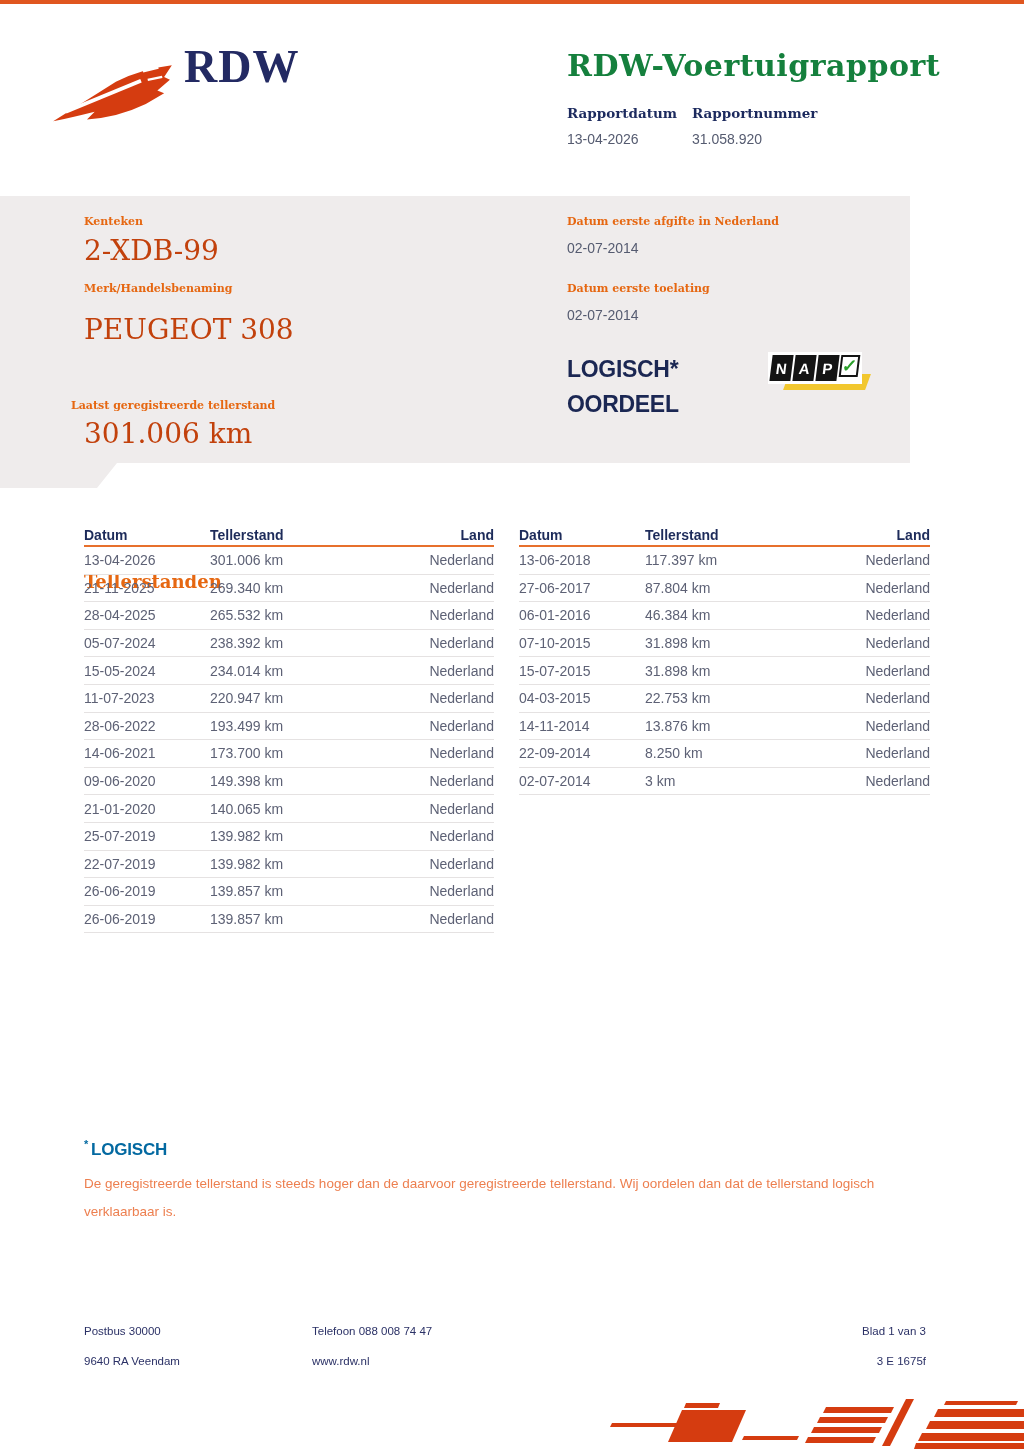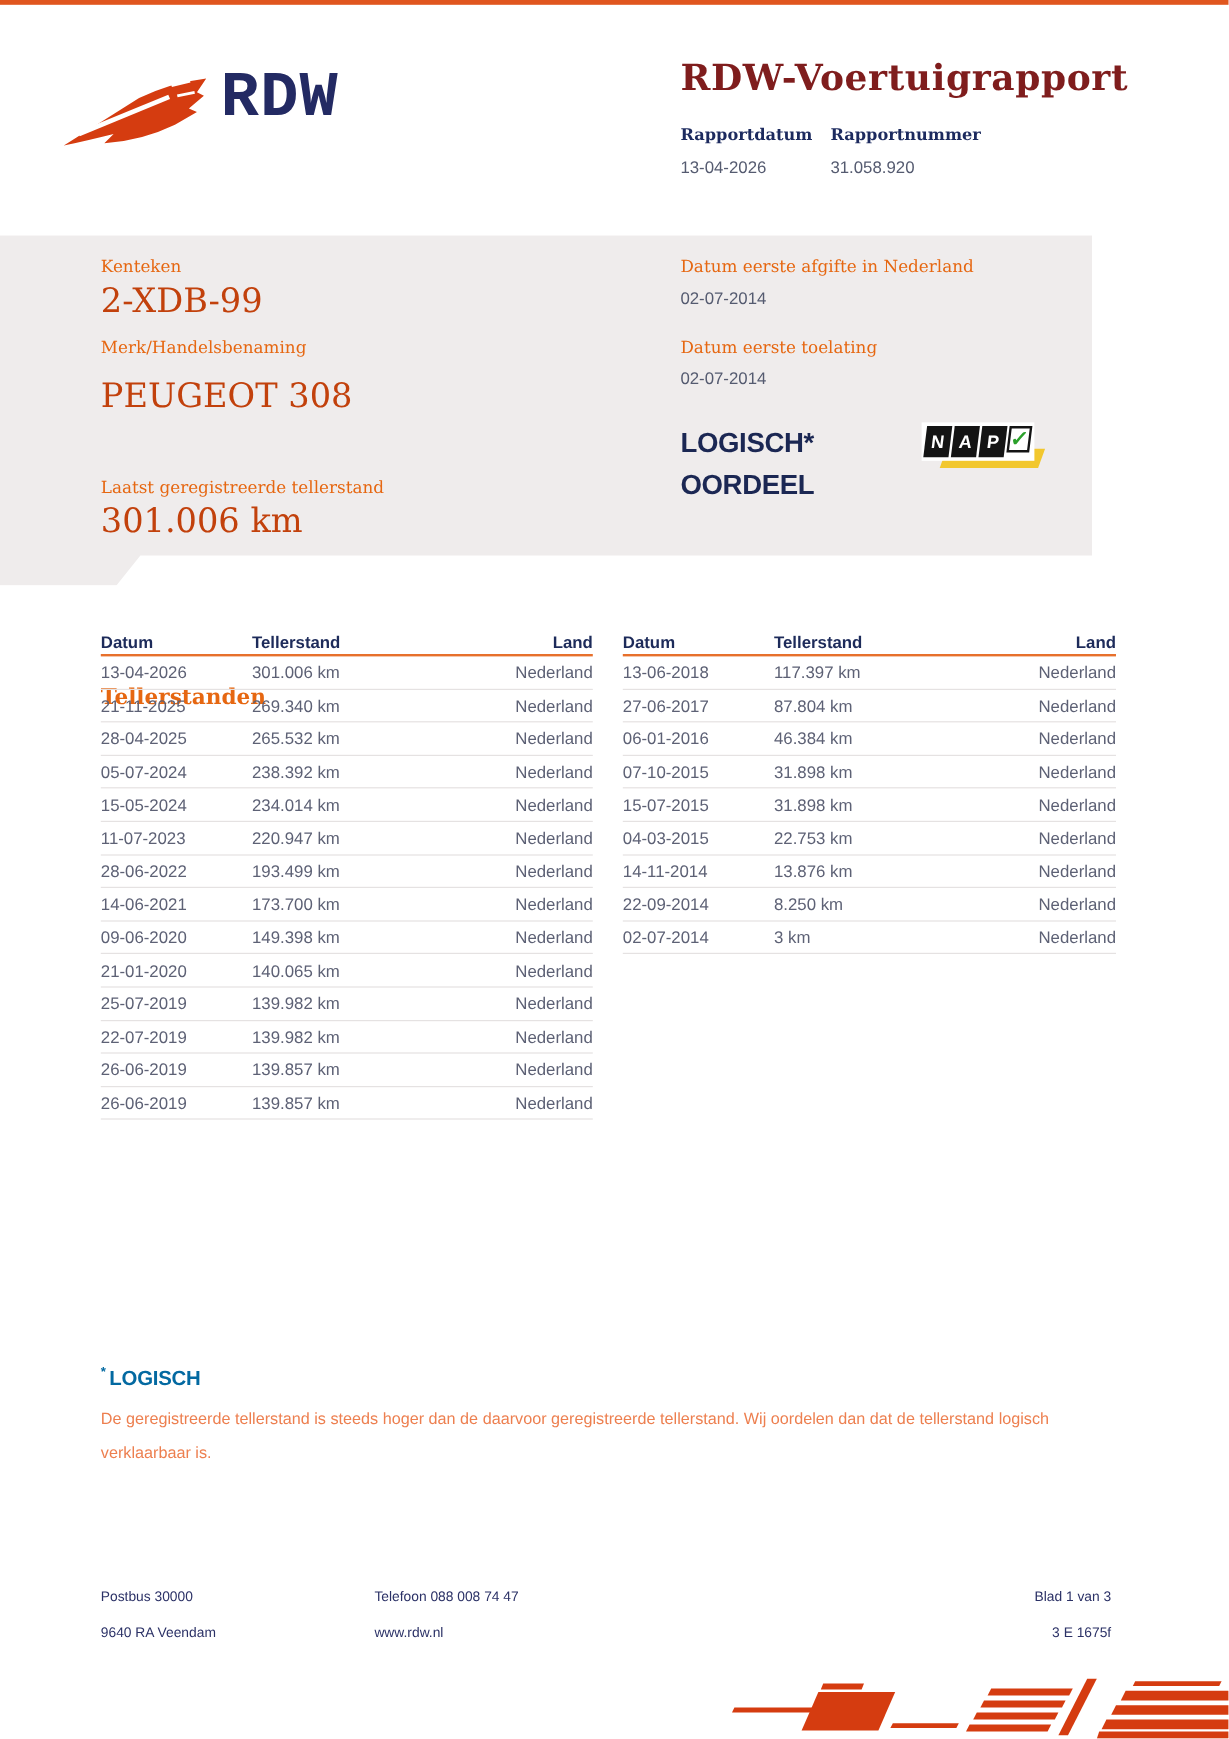--- a/index.html
+++ b/index.html
@@ -8,46 +8,46 @@
     overflow:hidden; font-family:"Liberation Sans", sans-serif;
   }
   [data-interactable]{box-sizing:border-box;}
 
   
   .top-bar{position:absolute;top:0;left:0;width:100%;height:4px;background:#e0561f;}
 
   
   .logo-wing{position:absolute;left:50px;top:48px;width:126px;height:82px;}
   .logo-text{
-    position:absolute;left:184px;top:52px;
-    font-family:Liberation Mono, monospace;font-weight:bold;font-size:53px;
+    position:absolute;left:184px;top:40px;
+    font-family:Liberation Serif, serif;font-weight:bold;font-size:46px;
     color:#232a63;letter-spacing:1px;
   }
   .report-title{
     position:absolute;left:567px;top:48px;
     font-family:"DejaVu Serif", serif;font-weight:600;font-size:30px;
-    color:#7f1d1d;letter-spacing:.5px;
+    color:#15803d;letter-spacing:.5px;
   }
   .meta-label{
     position:absolute;top:105px;
     font-family:"DejaVu Serif", serif;font-weight:bold;font-size:13.5px;color:#1c2a5e;
   }
   .meta-value{
     position:absolute;top:131px;font-size:14px;color:#555b70;
   }
   .mx1{left:567px;} .mx2{left:692px;}
 
   
   .panel{
     position:absolute;left:0;top:196px;width:910px;height:292px;background:#efecec;
     clip-path:polygon(0 0,910px 0,910px 267px,117px 267px,97px 292px,0 292px);
   }
   .olabel{
     position:absolute;
-    font-family:"DejaVu Serif", serif;font-weight:normal;font-size:14px;color:#e66711;
+    font-family:"DejaVu Serif", serif;font-weight:bold;font-size:11px;color:#e66711;
   }
   .big-serif{
     position:absolute;
     font-family:"DejaVu Serif", serif;font-size:28px;color:#c2410c;
   }
   .plain-val{position:absolute;font-size:14px;color:#555b70;}
   .verdict{
     position:absolute;left:567px;top:156px;
     font-weight:bold;font-size:23px;line-height:35px;color:#1b2753;letter-spacing:-.3px;
   }
@@ -119,21 +119,21 @@
     <div class="olabel" style="left:84px;top:19px;" data-interactable="false">Kenteken</div>
     <div class="big-serif" style="left:84px;top:38px;" data-interactable="false">2-XDB-99</div>
     <div class="olabel" style="left:84px;top:86px;" data-interactable="false">Merk/Handelsbenaming</div>
     <div class="big-serif" style="left:84px;top:104px;margin-top:13px;" data-interactable="false">PEUGEOT 308</div>
 
     <div class="olabel" style="left:567px;top:19px;" data-interactable="false">Datum eerste afgifte in Nederland</div>
     <div class="plain-val" style="left:567px;top:44px;" data-interactable="false">02-07-2014</div>
     <div class="olabel" style="left:567px;top:86px;" data-interactable="false">Datum eerste toelating</div>
     <div class="plain-val" style="left:567px;top:111px;" data-interactable="false">02-07-2014</div>
 
-    <div class="olabel" style="left:84px;top:203px;" data-interactable="false">Laatst geregistreerde tellerstand</div>
+    <div class="olabel" style="left:71px;top:203px;" data-interactable="false">Laatst geregistreerde tellerstand</div>
     <div class="big-serif" style="left:84px;top:221px;" data-interactable="false">301.006 km</div>
 
     <div class="verdict" data-interactable="false">
       <div data-interactable="false">LOGISCH*</div>
       <div data-interactable="false">OORDEEL</div>
     </div>
 
     <div class="nap" data-interactable="false">
       <div class="nap-yellow" data-interactable="false"></div>
       <div class="nap-box" data-interactable="false">

